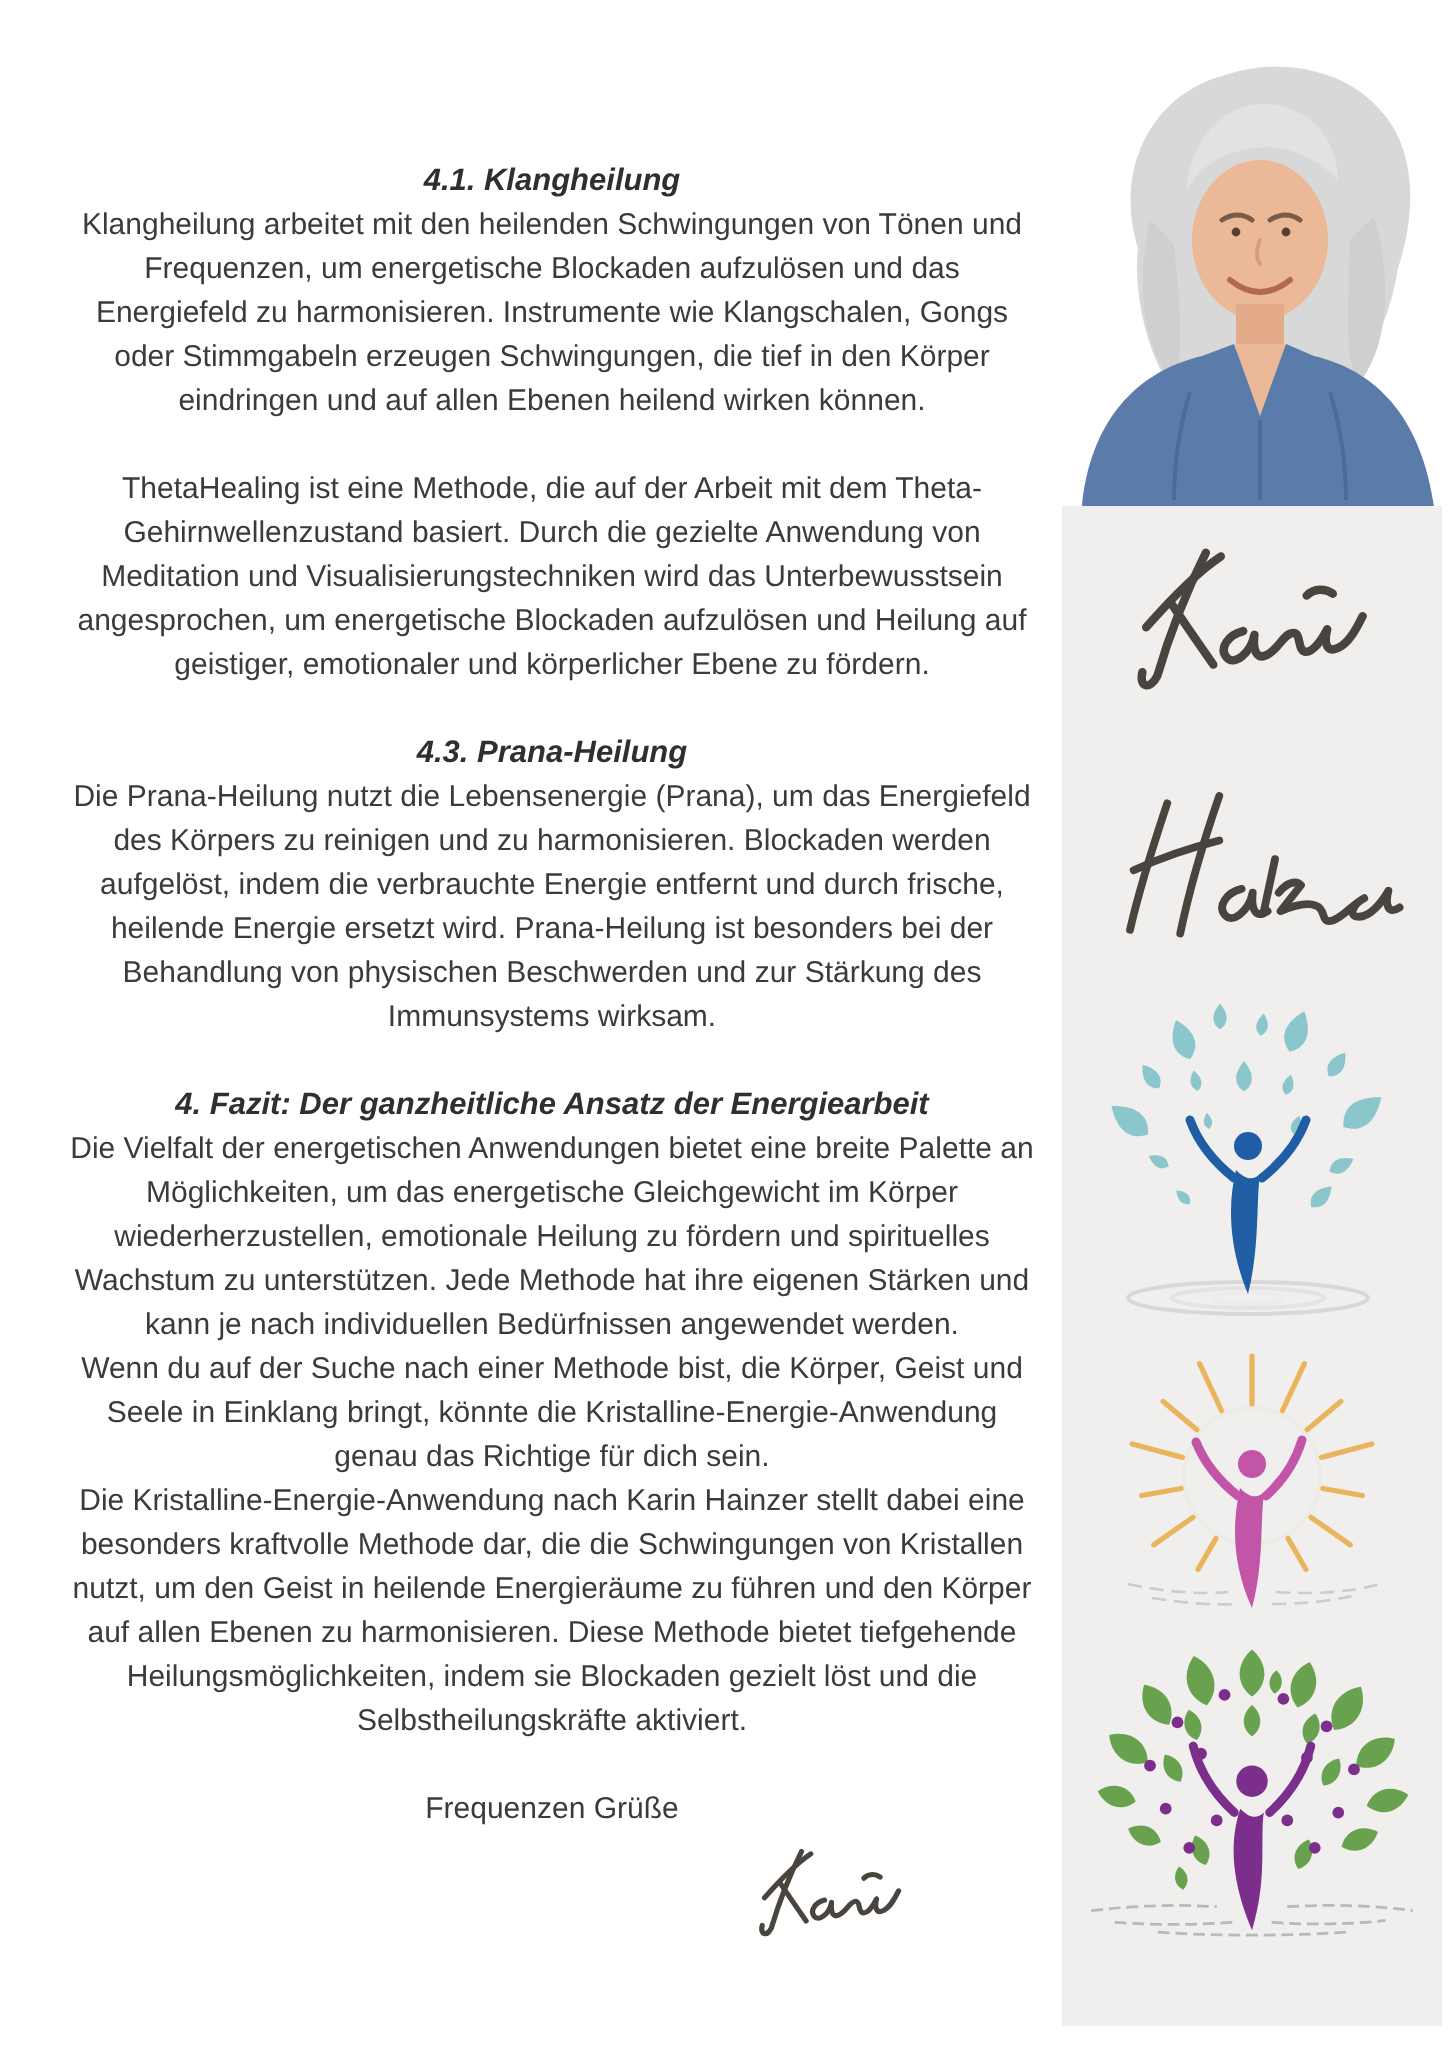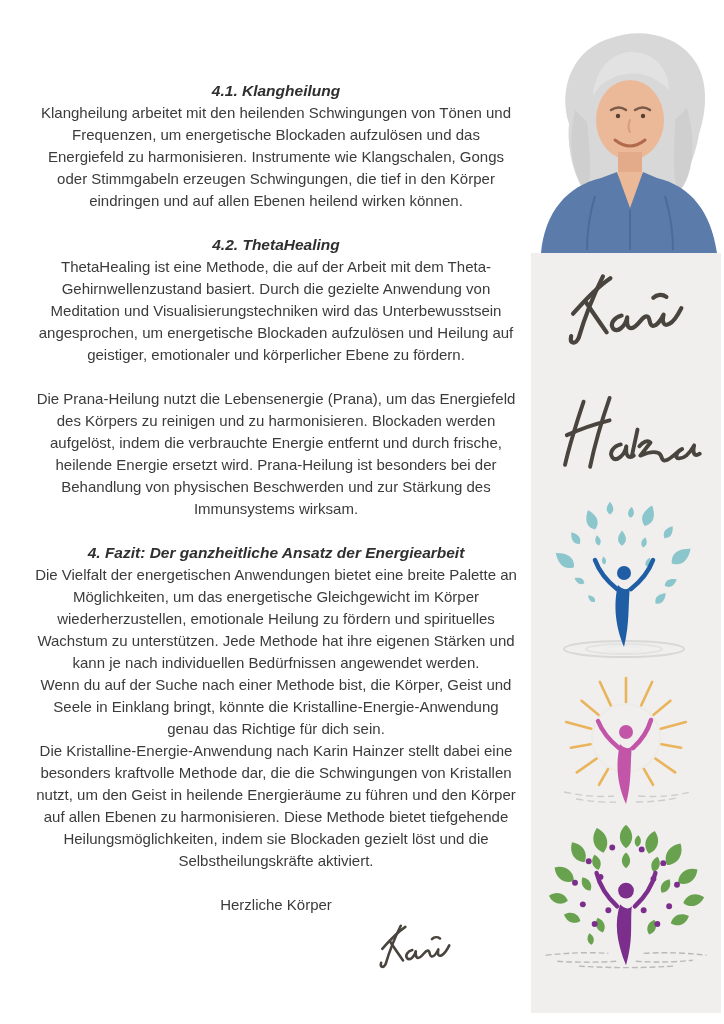--- a/index.html
+++ b/index.html
@@ -67,37 +67,37 @@
 </svg>
 
 <div class="main-column">
 
   <div class="section">
     <h3>4.1. Klangheilung</h3>
     <p>Klangheilung arbeitet mit den heilenden Schwingungen von Tönen und Frequenzen, um energetische Blockaden aufzulösen und das Energiefeld zu harmonisieren. Instrumente wie Klangschalen, Gongs oder Stimmgabeln erzeugen Schwingungen, die tief in den Körper eindringen und auf allen Ebenen heilend wirken können.</p>
   </div>
 
   <div class="section">
-    <h3>4.2. ThetaHealing</h3>
     <p>ThetaHealing ist eine Methode, die auf der Arbeit mit dem Theta-Gehirnwellenzustand basiert. Durch die gezielte Anwendung von Meditation und Visualisierungstechniken wird das Unterbewusstsein angesprochen, um energetische Blockaden aufzulösen und Heilung auf geistiger, emotionaler und körperlicher Ebene zu fördern.</p>
   </div>
 
   <div class="section">
+    <h3>4.3. Prana-Heilung</h3>
     <p>Die Prana-Heilung nutzt die Lebensenergie (Prana), um das Energiefeld des Körpers zu reinigen und zu harmonisieren. Blockaden werden aufgelöst, indem die verbrauchte Energie entfernt und durch frische, heilende Energie ersetzt wird. Prana-Heilung ist besonders bei der Behandlung von physischen Beschwerden und zur Stärkung des Immunsystems wirksam.</p>
   </div>
 
   <div class="section">
     <h3>4. Fazit: Der ganzheitliche Ansatz der Energiearbeit</h3>
     <p>Die Vielfalt der energetischen Anwendungen bietet eine breite Palette an Möglichkeiten, um das energetische Gleichgewicht im Körper wiederherzustellen, emotionale Heilung zu fördern und spirituelles Wachstum zu unterstützen. Jede Methode hat ihre eigenen Stärken und kann je nach individuellen Bedürfnissen angewendet werden.</p>
     <p>Wenn du auf der Suche nach einer Methode bist, die Körper, Geist und Seele in Einklang bringt, könnte die Kristalline-Energie-Anwendung genau das Richtige für dich sein.</p>
     <p>Die Kristalline-Energie-Anwendung nach Karin Hainzer stellt dabei eine besonders kraftvolle Methode dar, die die Schwingungen von Kristallen nutzt, um den Geist in heilende Energieräume zu führen und den Körper auf allen Ebenen zu harmonisieren. Diese Methode bietet tiefgehende Heilungsmöglichkeiten, indem sie Blockaden gezielt löst und die Selbstheilungskräfte aktiviert.</p>
   </div>
 
   <div class="closing">
-    <p class="greeting">Herzliche Körper</p>
+    <p class="greeting">Frequenzen Grüße</p>
     <div class="closing-sig" aria-label="Karin">
       <svg viewBox="0 0 150 90">
         <use href="#sig-karin"></use>
       </svg>
     </div>
   </div>
 
 </div>
 
 <div class="sidebar-bg"></div>

